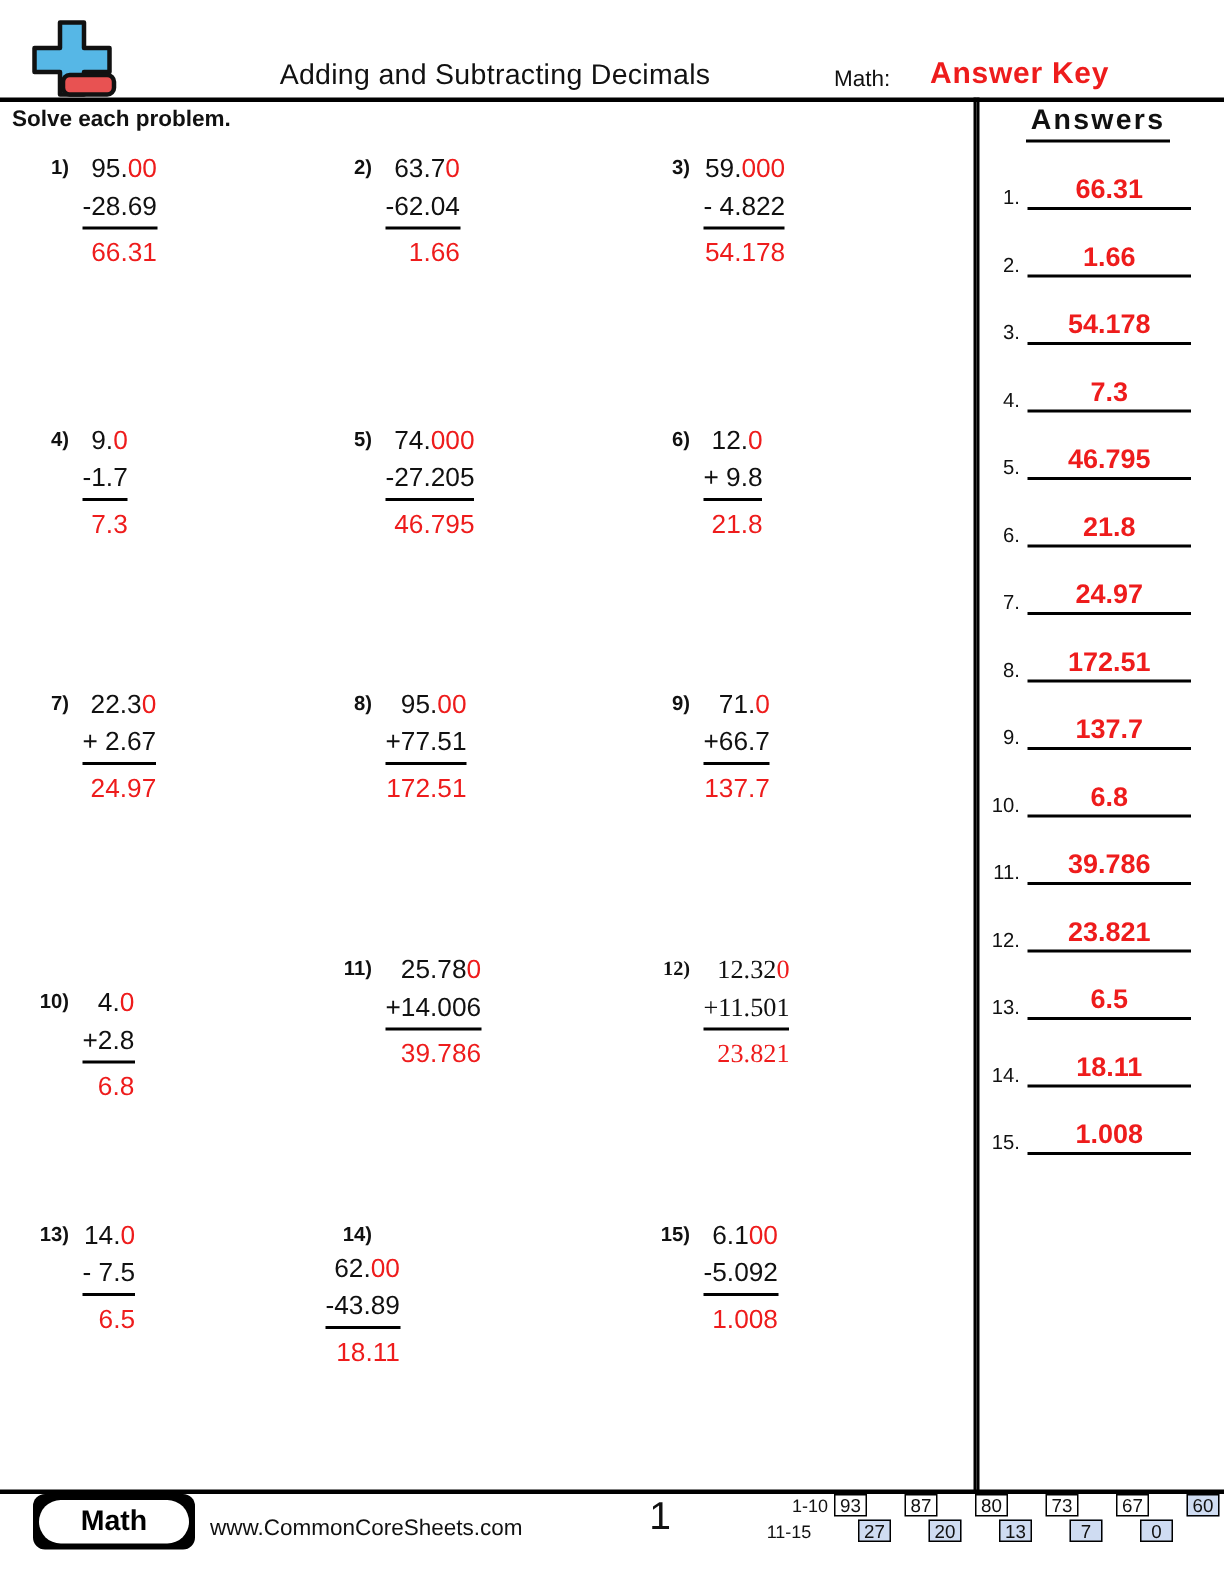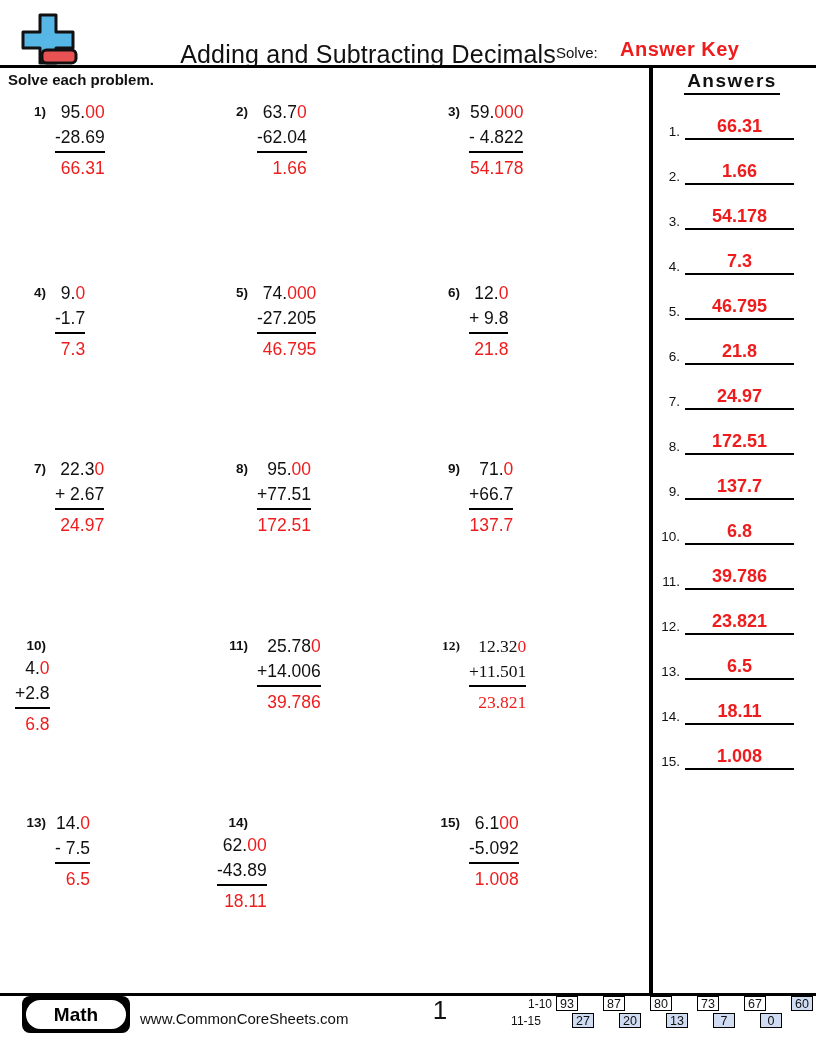--- a/index.html
+++ b/index.html
@@ -6,21 +6,21 @@
   *{box-sizing:border-box;}
   html,body{margin:0;padding:0;}
   body{
     width:816px;height:1056px;position:relative;background:#fff;color:#111;
     font-family:"Liberation Sans", sans-serif; overflow:hidden;
   }
   .abs{position:absolute;}
 
   
   .hline{position:absolute;left:0;top:65px;width:816px;height:3px;background:#000;}
-  .title{position:absolute;left:104px;top:40px;width:452px;text-align:right;font-size:25px;letter-spacing:.2px;}
+  .title{position:absolute;left:104px;top:40px;width:452px;text-align:center;font-size:19px;letter-spacing:.2px;}
   .name-label{position:absolute;left:556px;top:44px;font-size:15px;}
   .answer-key{position:absolute;left:620px;top:38px;width:176px;text-align:left;
     font-size:20px;font-weight:bold;color:var(--red);letter-spacing:.5px;}
   .instructions{position:absolute;left:8px;top:71px;font-size:15px;font-weight:bold;}
 
   
   .divider{position:absolute;left:649px;top:65px;height:929px;width:2px;
     border-left:2px solid #000;border-right:2px solid #000;}
 
   
@@ -59,21 +59,21 @@
 <body>
 
 <div class="abs" style="left:16px;top:12px;width:64px;height:54px;">
   <svg width="64" height="54" viewBox="0 0 64 54">
     <path d="M24 3 h16 v17 h17 v16 h-17 v15 h-16 v-15 h-17 v-16 h17 z" fill="#56b7e6" stroke="#111" stroke-width="3" stroke-linejoin="round"></path>
     <rect x="26" y="38" width="34" height="13" rx="4.5" fill="#e85252" stroke="#111" stroke-width="3"></rect>
   </svg>
 </div>
 
 <div class="title">Adding and Subtracting Decimals</div>
-<div class="name-label">Solve:</div>
+<div class="name-label">Math:</div>
 <div class="answer-key">Answer Key</div>
 <div class="hline"></div>
 <div class="instructions">Solve each problem.</div>
 
 <div class="divider"></div>
 
 <div class="answers-header">
   <span>Answers</span>
 </div>
 <div>
@@ -169,21 +169,21 @@
       <div class="pnums"><div class="ptop"><span class="black-part">22.3</span><span class="red-part">0</span></div><div class="psecond">+ 2.67</div><div class="panswer">24.97</div></div>
     </div>
     <div class="problem" style="left: 208px; top: 457px;">
       <span class="plabel">8)</span>
       <div class="pnums"><div class="ptop"><span class="black-part">95.</span><span class="red-part">00</span></div><div class="psecond">+77.51</div><div class="panswer">172.51</div></div>
     </div>
     <div class="problem" style="left: 420px; top: 457px;">
       <span class="plabel">9)</span>
       <div class="pnums"><div class="ptop"><span class="black-part">71.</span><span class="red-part">0</span></div><div class="psecond">+66.7</div><div class="panswer">137.7</div></div>
     </div>
-    <div class="problem" style="left: 6px; top: 634px; flex-direction: column;">
+    <div class="problem" style="left: 6px; top: 656px;">
       <span class="plabel">10)</span>
       <div class="pnums"><div class="ptop"><span class="black-part">4.</span><span class="red-part">0</span></div><div class="psecond">+2.8</div><div class="panswer">6.8</div></div>
     </div>
     <div class="problem" style="left: 208px; top: 634px;">
       <span class="plabel">11)</span>
       <div class="pnums"><div class="ptop"><span class="black-part">25.78</span><span class="red-part">0</span></div><div class="psecond">+14.006</div><div class="panswer">39.786</div></div>
     </div>
     <div class="problem" style="left: 420px; top: 634px; font-family: Liberation Serif, serif;">
       <span class="plabel">12)</span>
       <div class="pnums"><div class="ptop"><span class="black-part">12.32</span><span class="red-part">0</span></div><div class="psecond">+11.501</div><div class="panswer">23.821</div></div>

